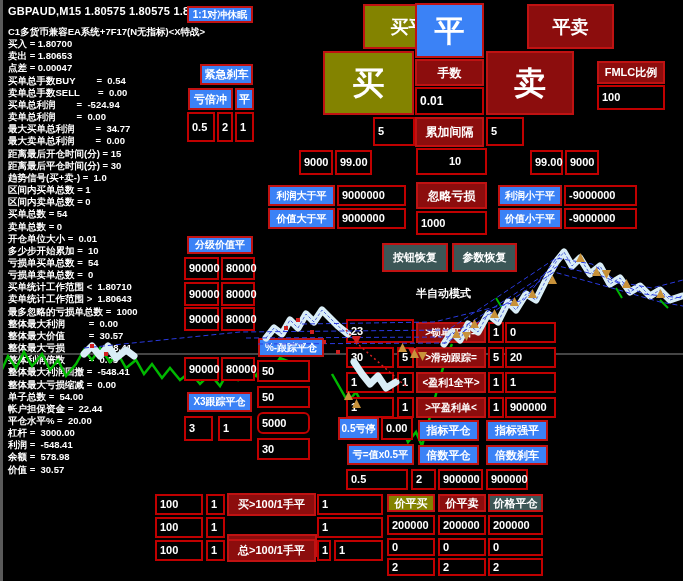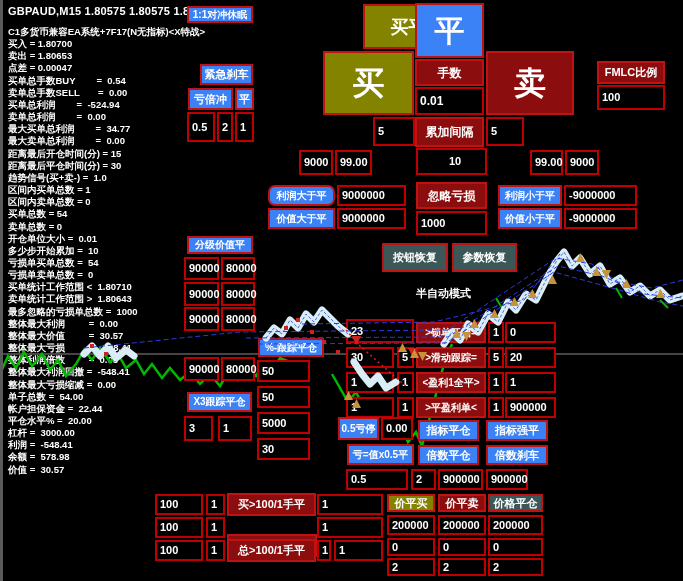--- a/index.html
+++ b/index.html
@@ -79,20 +79,21 @@
 平仓水平% =  20.00
 杠杆 =  3000.00
 利润 =  -548.41
 余额 =  578.98
 价值 =  30.57</div>
 
   <div class="w btn gray f10" style="left:187px;top:6px;width:66px;height:17px;">1:1对冲休眠</div>
 
   <div class="w btn olive f26" style="left:323px;top:4px;width:91px;height:45px;">买平</div>
   <div class="w btn gray f30" style="left:415px;top:3px;width:69px;height:55px;">平</div>
+  <div class="w btn dred f26" style="left:487px;top:4px;width:87px;height:45px;">平卖</div>
   <div class="w btn olive f32" style="left:323px;top:51px;width:91px;height:64px;">买</div>
   <div class="w btn dred f12" style="left:415px;top:59px;width:69px;height:27px;">手数</div>
   <div class="w inp f12" style="left:415px;top:87px;width:69px;height:28px;">0.01</div>
   <div class="w btn dred f32" style="left:486px;top:51px;width:88px;height:64px;">卖</div>
   <div class="w btn dred f11" style="left:597px;top:61px;width:68px;height:23px;">FMLC比例</div>
   <div class="w inp" style="left:597px;top:85px;width:68px;height:25px;">100</div>
   <div class="w inp" style="left:373px;top:117px;width:42px;height:29px;">5</div>
   <div class="w btn dred f12" style="left:415px;top:117px;width:69px;height:30px;">累加间隔</div>
   <div class="w inp" style="left:486px;top:117px;width:38px;height:29px;">5</div>
 
@@ -102,21 +103,21 @@
   <div class="w inp" style="left:187px;top:112px;width:28px;height:30px;">0.5</div>
   <div class="w inp" style="left:217px;top:112px;width:16px;height:30px;">2</div>
   <div class="w inp" style="left:235px;top:112px;width:19px;height:30px;">1</div>
 
   <div class="w inp" style="left:299px;top:150px;width:34px;height:25px;">9000</div>
   <div class="w inp" style="left:335px;top:150px;width:37px;height:25px;">99.00</div>
   <div class="w inp" style="left:416px;top:148px;width:71px;height:27px;padding-left:31px;">10</div>
   <div class="w inp" style="left:530px;top:150px;width:33px;height:25px;">99.00</div>
   <div class="w inp" style="left:565px;top:150px;width:34px;height:25px;">9000</div>
 
-  <div class="w btn gray f10" style="left:268px;top:185px;width:67px;height:21px;border-radius:7px;">利润大于平</div>
+  <div class="w btn gray f10" style="left:268px;top:185px;width:67px;height:21px;">利润大于平</div>
   <div class="w inp" style="left:337px;top:185px;width:69px;height:21px;">9000000</div>
   <div class="w btn dred f12" style="left:416px;top:182px;width:71px;height:27px;">忽略亏损</div>
   <div class="w btn gray f10" style="left:498px;top:185px;width:64px;height:21px;">利润小于平</div>
   <div class="w inp" style="left:564px;top:185px;width:73px;height:21px;">-9000000</div>
   <div class="w btn gray f10" style="left:268px;top:208px;width:67px;height:21px;">价值大于平</div>
   <div class="w inp" style="left:337px;top:208px;width:69px;height:21px;">9000000</div>
   <div class="w inp" style="left:416px;top:211px;width:71px;height:24px;">1000</div>
   <div class="w btn gray f10" style="left:498px;top:208px;width:64px;height:21px;">价值小于平</div>
   <div class="w inp" style="left:564px;top:208px;width:73px;height:21px;">-9000000</div>
 
@@ -130,21 +131,21 @@
   <div class="w inp" style="left:184px;top:282px;width:35px;height:24px;">90000</div>
   <div class="w inp" style="left:221px;top:282px;width:34px;height:24px;">80000</div>
   <div class="w inp" style="left:184px;top:307px;width:35px;height:24px;">90000</div>
   <div class="w inp" style="left:221px;top:307px;width:34px;height:24px;">80000</div>
   <div class="w inp" style="left:184px;top:357px;width:35px;height:24px;">90000</div>
   <div class="w inp" style="left:221px;top:357px;width:34px;height:24px;">80000</div>
 
   <div class="w btn gray f10" style="left:258px;top:338px;width:66px;height:19px;">%-跟踪平仓</div>
   <div class="w inp" style="left:257px;top:360px;width:53px;height:22px;">50</div>
   <div class="w inp" style="left:257px;top:386px;width:53px;height:22px;">50</div>
-  <div class="w inp" style="left:257px;top:412px;width:53px;height:22px;">5000</div>
+  <div class="w inp" style="left:257px;top:412px;width:53px;height:22px;border-radius:6px;">5000</div>
   <div class="w inp" style="left:257px;top:438px;width:53px;height:22px;">30</div>
   <div class="w btn gray f10" style="left:187px;top:392px;width:65px;height:20px;">X3跟踪平仓</div>
   <div class="w inp" style="left:184px;top:416px;width:29px;height:25px;">3</div>
   <div class="w inp" style="left:218px;top:416px;width:34px;height:25px;">1</div>
 
   <div class="w inp" style="left:346px;top:319px;width:68px;height:24px;">23</div>
   <div class="w btn dred f10" style="left:416px;top:322px;width:70px;height:21px;">&gt;锁单开启=</div>
   <div class="w inp" style="left:488px;top:322px;width:16px;height:21px;">1</div>
   <div class="w inp" style="left:505px;top:322px;width:51px;height:21px;">0</div>
 

